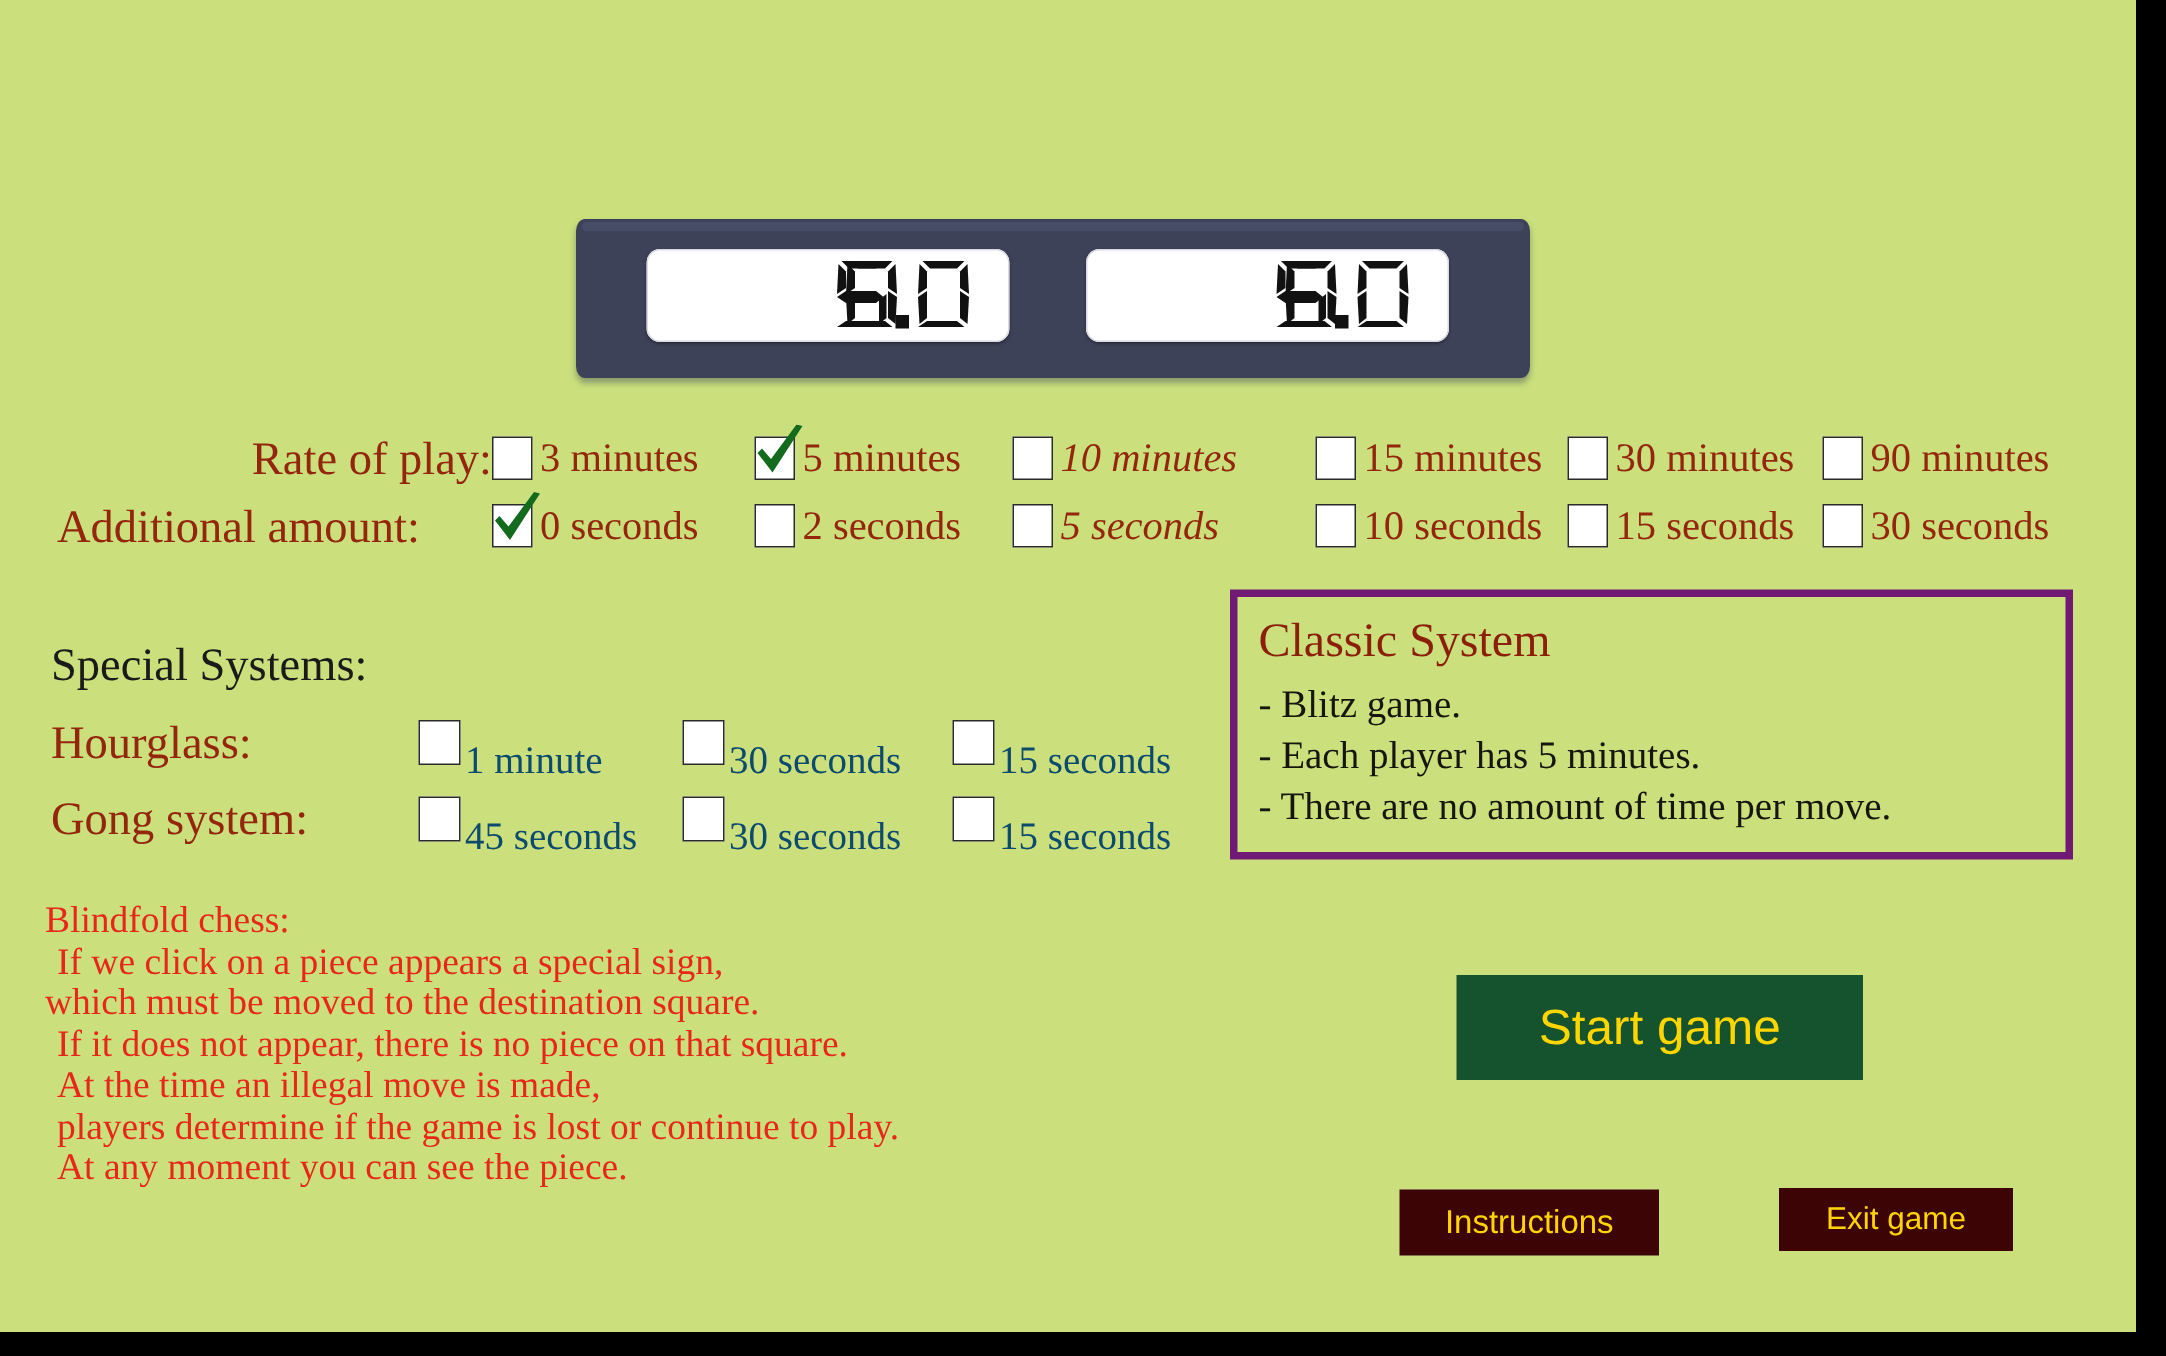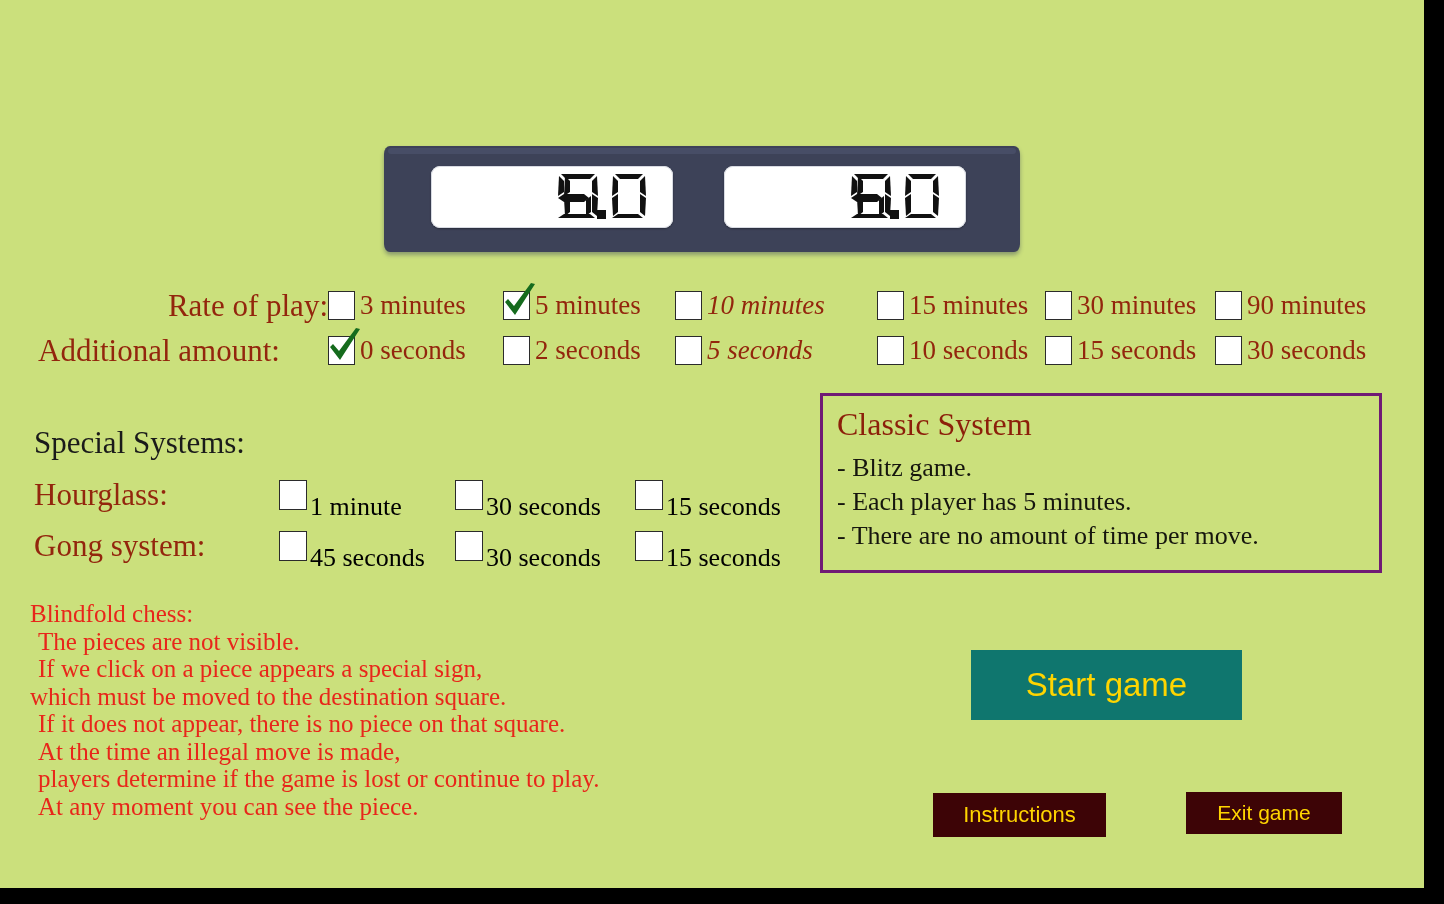--- a/index.html
+++ b/index.html
@@ -158,38 +158,38 @@
     width: 28px;
     height: 30px;
     background: #fff;
     border: 1.5px solid #2b2b2b;
     box-sizing: border-box;
     flex: 0 0 auto;
   }
   .sp-opt { display: flex; align-items: center; flex: 0 0 auto; }
   .sp-opt .lbl {
     font-size: 26px;
-    color: #000000;
+    color: #0c4a6e;
     white-space: nowrap;
     padding-left: 3px;
     font-family: "Liberation Serif", serif;
     margin-top: 24px;
   }
   .s0 { width: 176px; }
   .s1 { width: 180px; }
   .s2 { width: 160px; }
 
   
   .infobox {
     position: absolute;
     left: 820px;
     top: 393px;
     width: 562px;
     height: 180px;
-    border: 3px solid #701a75;
+    border: 5px solid #701a75;
     box-sizing: border-box;
     padding: 10px 0 0 14px;
   }
   .infobox h2 {
     margin: 0 0 10px 0;
     font-size: 32px;
     font-weight: normal;
     color: #8c1f0a;
     font-family: "Liberation Serif", serif;
   }
@@ -224,21 +224,21 @@
     display: flex;
     align-items: center;
     justify-content: center;
     cursor: pointer;
     user-select: none;
     box-sizing: border-box;
   }
   .btn-start {
     left: 971px; top: 650px;
     width: 271px; height: 70px;
-    background: #0f766e;
+    background: #14532d;
     font-size: 33px;
     text-align: right;
   }
   .btn-instructions {
     left: 901px; top: 793px;
     width: 173px; height: 44px;
     background: #3d0406;
     font-size: 22px;
     margin-left: 32px;
   }
@@ -447,21 +447,20 @@
 
   <div class="infobox">
     <h2>Classic System</h2>
     <p>- Blitz game.</p>
     <p>- Each player has 5 minutes.</p>
     <p>- There are no amount of time per move.</p>
   </div>
 
   <div class="desc">
     <div class="line">Blindfold chess:</div>
-    <div class="line ind">The pieces are not visible.</div>
     <div class="line ind">If we click on a piece appears a special sign,</div>
     <div class="line">which must be moved to the destination square.</div>
     <div class="line ind">If it does not appear, there is no piece on that square.</div>
     <div class="line ind">At the time an illegal move is made,</div>
     <div class="line ind">players determine if the game is lost or continue to play.</div>
     <div class="line ind">At any moment you can see the piece.</div>
   </div>
 
   <div class="btn btn-start">Start game</div>
   <div class="btn btn-instructions">Instructions</div>

